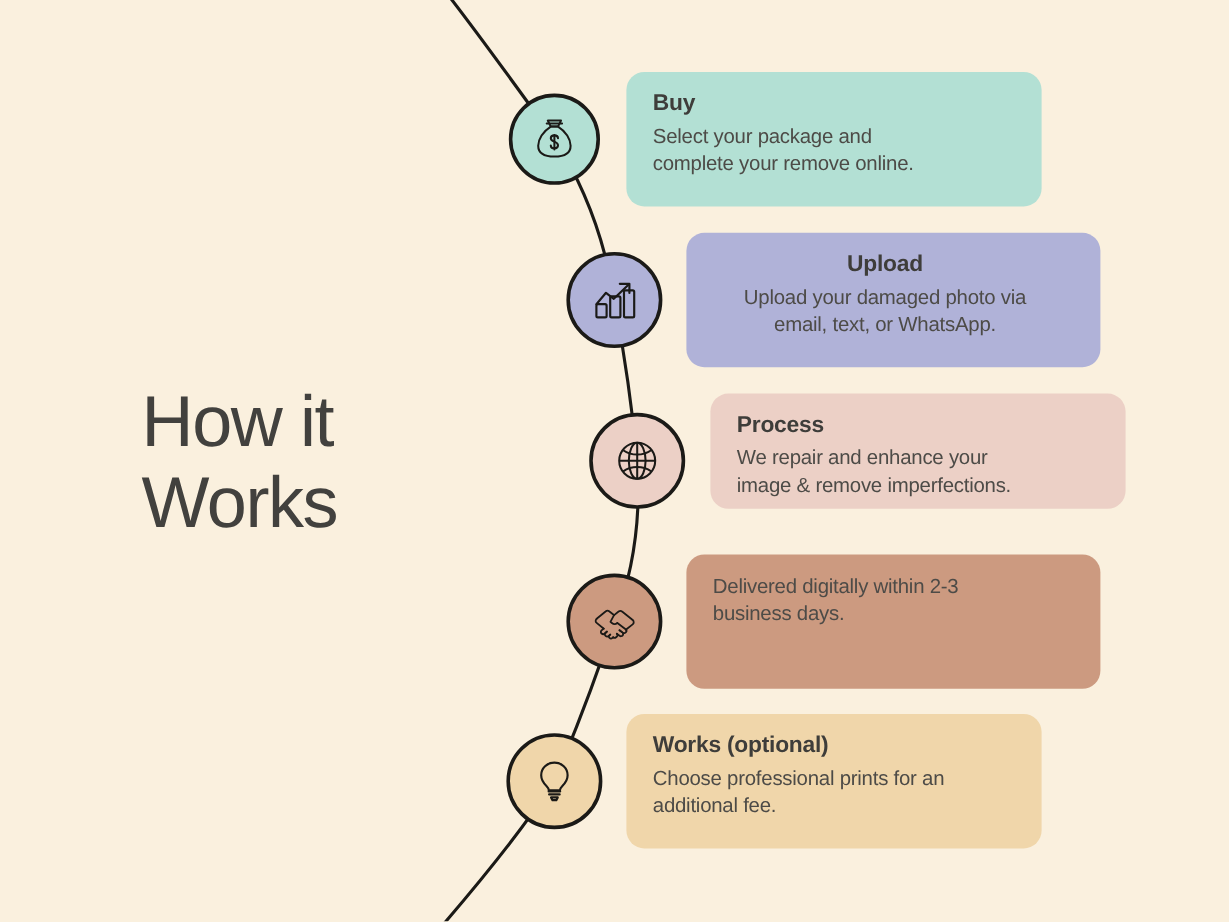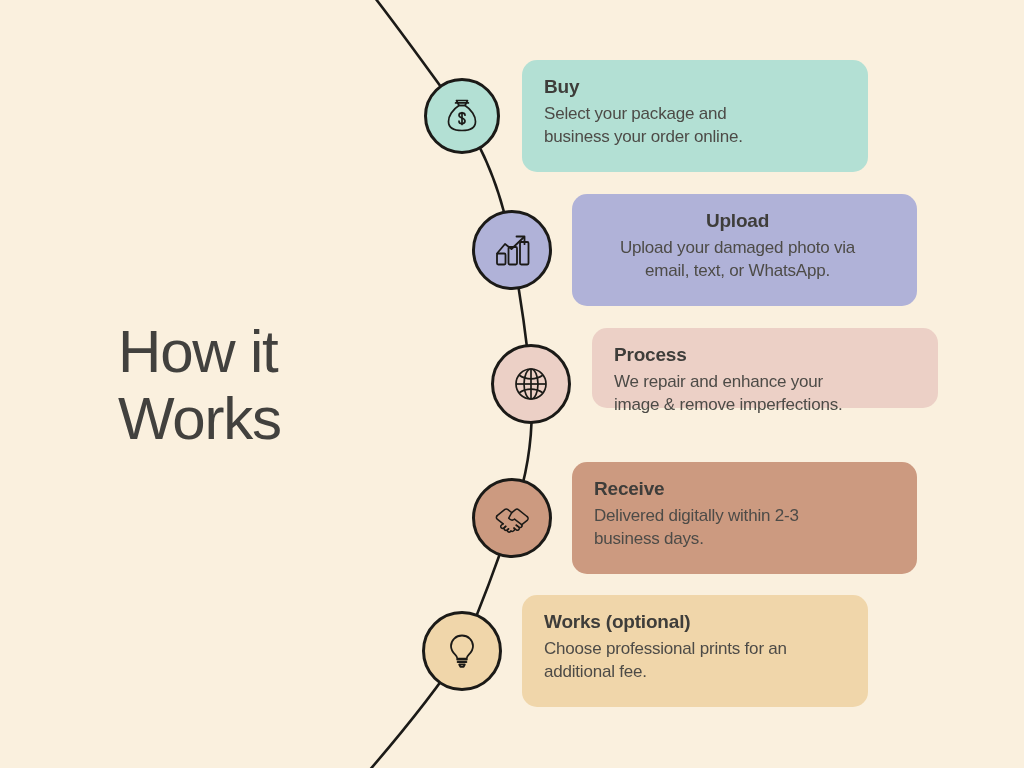--- a/index.html
+++ b/index.html
@@ -76,21 +76,21 @@
              Q 430 700 368 772" fill="none" stroke="#1b1a17" stroke-width="2.6" stroke-linecap="round"></path>
   </svg>
 
   <h1 id="title" style="color: rgb(66, 65, 62);">How it
 Works</h1>
 
   <div class="step">
     <div class="card" id="card-0" style="left: 522px; top: 60px; width: 346px; height: 112px; background: rgb(179, 224, 212);">
       <div class="card-title">Buy</div>
       <div class="card-desc">Select your package and
-business your order online.</div>
+complete your remove online.</div>
     </div>
     <div class="node" id="node-0" style="left: 424px; top: 78px; width: 76px; height: 76px; background: rgb(179, 224, 212); border-color: rgb(27, 26, 23);">
       <span>
         <svg width="44" height="44" viewBox="0 0 44 44" fill="none" stroke="#1b1a17" stroke-width="1.7" stroke-linecap="round" stroke-linejoin="round">
           <path d="M16.5 6.5 L27.5 6.5 L25 11.5 L19 11.5 Z"></path>
           <path d="M15.6 8.9 L28.4 8.9"></path>
           <path d="M19 11.5 C12.5 15.5 8.5 22 8.5 27.5 C8.5 33 13 36.5 22 36.5 C31 36.5 35.5 33 35.5 27.5 C35.5 22 31.5 15.5 25 11.5 Z"></path>
           <path d="M22 18.5 L22 30.5"></path>
           <path d="M25 21.2 C25 19.5 23.6 18.8 22 18.8 C20.4 18.8 19 19.6 19 21.2 C19 24.6 25 23.4 25 27 C25 28.7 23.6 29.6 22 29.6 C20.4 29.6 19 28.8 19 27.2"></path>
         </svg>
@@ -111,42 +111,41 @@
           <rect x="19.5" y="20" width="8.5" height="17.5" rx="1.2"></rect>
           <rect x="31" y="15" width="8.5" height="22.5" rx="1.2"></rect>
           <path d="M8 26.5 L16 17 L22.5 22 L34.5 10.5"></path>
           <path d="M27.5 9.5 L35.5 9.5 L35.5 17.2"></path>
         </svg>
       </span>
     </div>
   </div>
 
   <div class="step">
-    <div class="card" id="card-2" style="left: 592px; top: 328px; width: 346px; height: 80px; background: rgb(236, 208, 198);">
+    <div class="card" id="card-2" style="left: 592px; top: 328px; width: 346px; height: 96px; background: rgb(236, 208, 198);">
       <div class="card-title">Process</div>
       <div class="card-desc">We repair and enhance your
 image &amp; remove imperfections.</div>
     </div>
     <div class="node" id="node-2" style="left: 491px; top: 344px; width: 80px; height: 80px; background: rgb(236, 208, 198); border-color: rgb(27, 26, 23);">
       <span>
         <svg width="46" height="46" viewBox="0 0 46 46" fill="none" stroke="#1b1a17" stroke-width="1.7">
           <circle cx="23" cy="23" r="15"></circle>
           <ellipse cx="23" cy="23" rx="7" ry="15"></ellipse>
           <line x1="23" y1="8" x2="23" y2="38"></line>
           <line x1="8" y1="23" x2="38" y2="23"></line>
           <path d="M11.3 14.2 C14.8 16.6 18.7 17.8 23 17.8 C27.3 17.8 31.2 16.6 34.7 14.2"></path>
           <path d="M11.3 31.8 C14.8 29.4 18.7 28.2 23 28.2 C27.3 28.2 31.2 29.4 34.7 31.8"></path>
         </svg>
       </span>
     </div>
   </div>
 
   <div class="step">
     <div class="card" id="card-3" style="left: 572px; top: 462px; width: 345px; height: 112px; background: rgb(204, 154, 128);">
-      <div class="card-title">Receive</div>
       <div class="card-desc">Delivered digitally within 2-3
 business days.</div>
     </div>
     <div class="node" id="node-3" style="left: 472px; top: 478px; width: 80px; height: 80px; background: rgb(204, 154, 128); border-color: rgb(27, 26, 23);">
       <span>
         <svg width="46" height="46" viewBox="0 0 46 46" fill="none" stroke="#1b1a17" stroke-width="1.5" stroke-linecap="round" stroke-linejoin="round">
           <path d="M22.8 17.6 L26.5 14.6 C27.4 13.9 28.6 13.9 29.4 14.6 L38 21.5"></path>
           <path d="M38.2 21.6 C39.4 22.6 39.4 24.4 38.2 25.3 L32.5 29.8"></path>
           <path d="M22.6 17.5 L18.6 14.4 C17.8 13.8 16.7 13.8 15.9 14.4 L8.2 20.6"></path>
           <path d="M8.2 20.7 C7.1 21.6 7.1 23.2 8.2 24.1 L14.2 28.9"></path>

